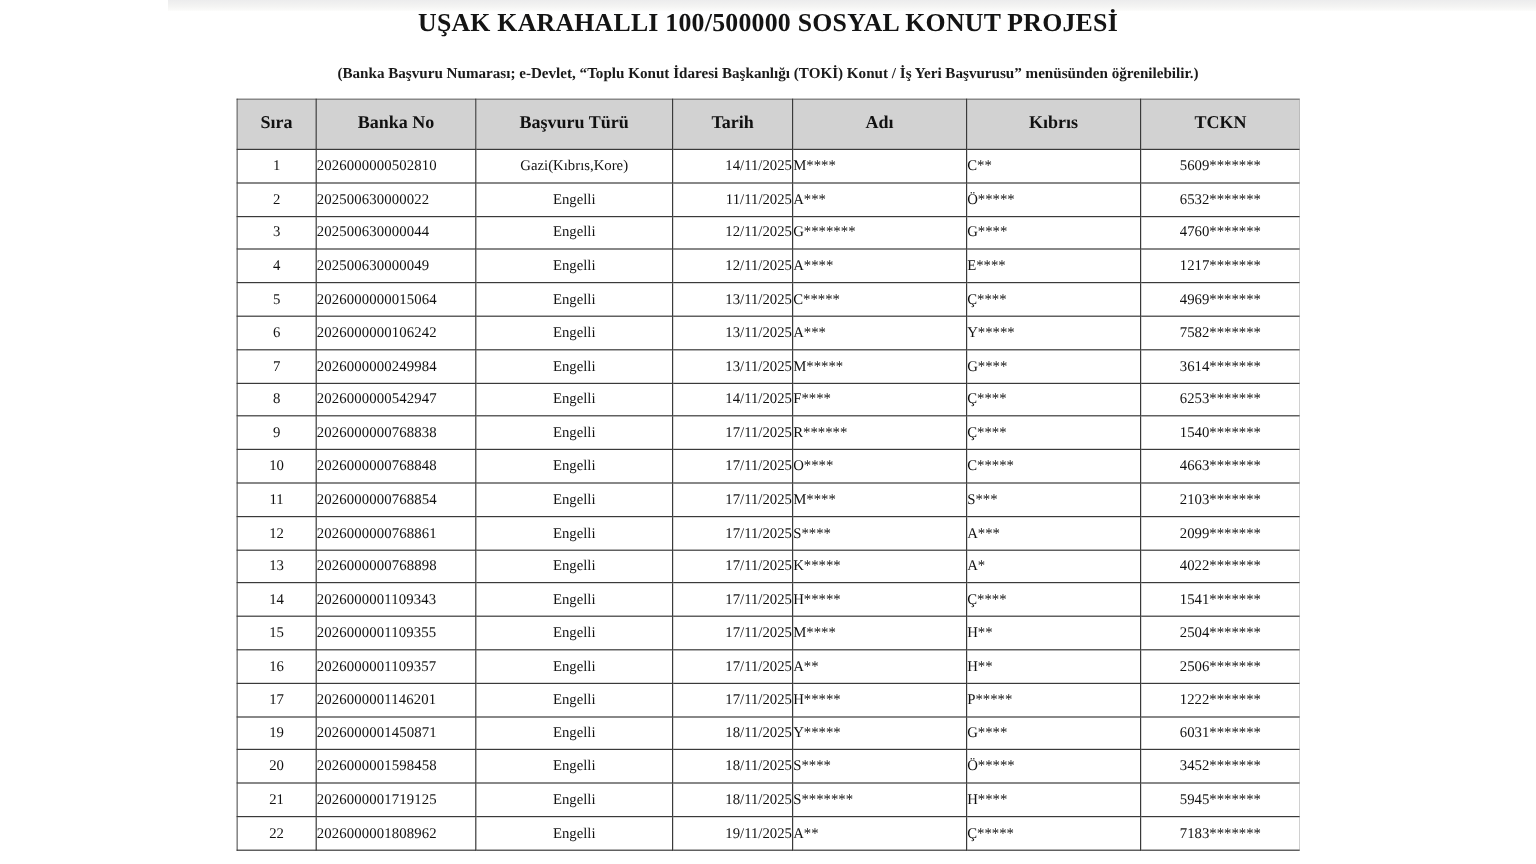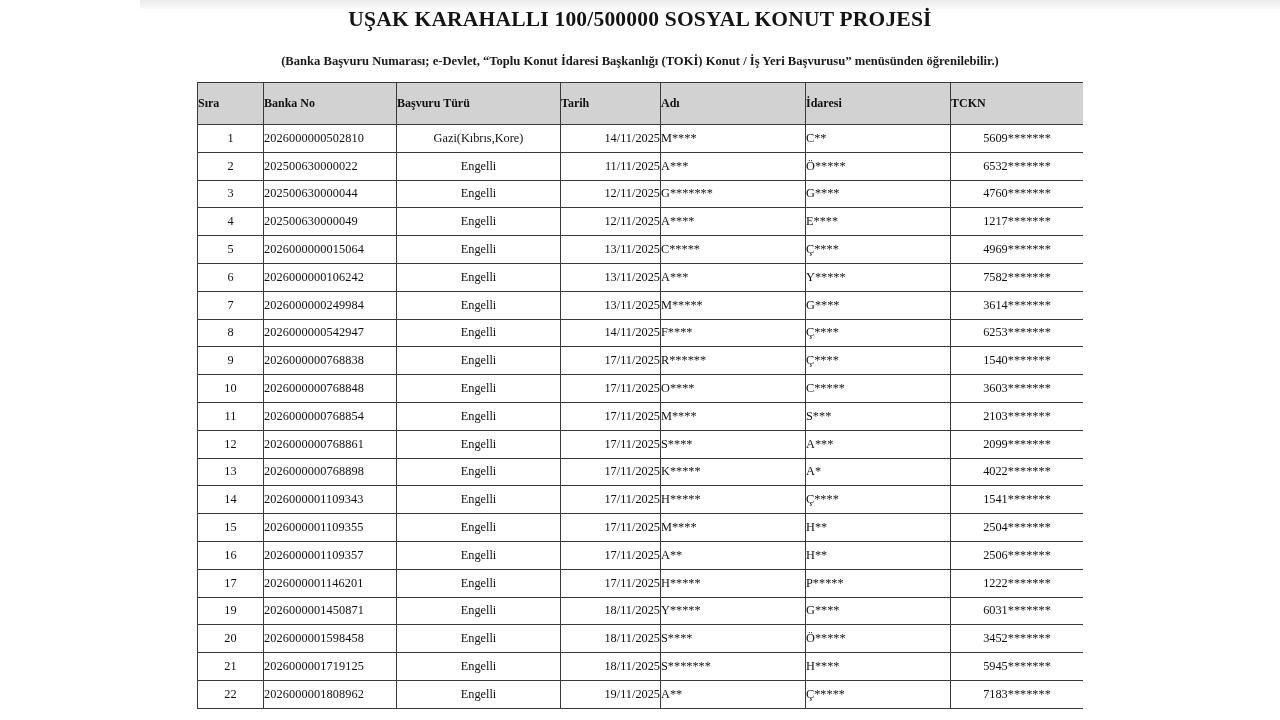--- a/index.html
+++ b/index.html
@@ -74,23 +74,23 @@
     border: 1.6px solid #3a3a3a;
     font-family: "Liberation Serif", "DejaVu Serif", serif;
     color: #111111;
     padding: 0;
     overflow: hidden;
     white-space: nowrap;
   }
   table.listing thead th {
     background: #d2d2d2;
     height: 41px;
-    font-size: 12px;
+    font-size: 15px;
     font-weight: bold;
-    text-align: left;
+    text-align: center;
     vertical-align: middle;
   }
   table.listing tbody td {
     height: 26.8px;
     font-size: 12.3px;
     vertical-align: middle;
     background: #ffffff;
   }
   td.c-sira   { text-align: center; }
   td.c-banka  { text-align: left; letter-spacing: 0.1px; }
@@ -130,21 +130,21 @@
           <col class="w-soyad">
           <col class="w-tckn">
       </colgroup>
       <thead>
         <tr>
           <th>Sıra</th>
           <th>Banka No</th>
           <th>Başvuru Türü</th>
           <th>Tarih</th>
           <th>Adı</th>
-          <th>İdaresi</th>
+          <th>Kıbrıs</th>
           <th>TCKN</th>
         </tr>
       </thead>
       <tbody id="table-body">
           <tr>
             <td class="c-sira">1</td>
             <td class="c-banka">2026000000502810</td>
             <td class="c-tur">Gazi(Kıbrıs,Kore)</td>
             <td class="c-tarih">14/11/2025</td>
             <td class="c-ad">M****</td>
@@ -223,21 +223,21 @@
             <td class="c-soyad">Ç****</td>
             <td class="c-tckn">1540*******</td>
           </tr>
           <tr>
             <td class="c-sira">10</td>
             <td class="c-banka">2026000000768848</td>
             <td class="c-tur">Engelli</td>
             <td class="c-tarih">17/11/2025</td>
             <td class="c-ad">O****</td>
             <td class="c-soyad">C*****</td>
-            <td class="c-tckn">3603*******</td>
+            <td class="c-tckn">4663*******</td>
           </tr>
           <tr>
             <td class="c-sira">11</td>
             <td class="c-banka">2026000000768854</td>
             <td class="c-tur">Engelli</td>
             <td class="c-tarih">17/11/2025</td>
             <td class="c-ad">M****</td>
             <td class="c-soyad">S***</td>
             <td class="c-tckn">2103*******</td>
           </tr>

